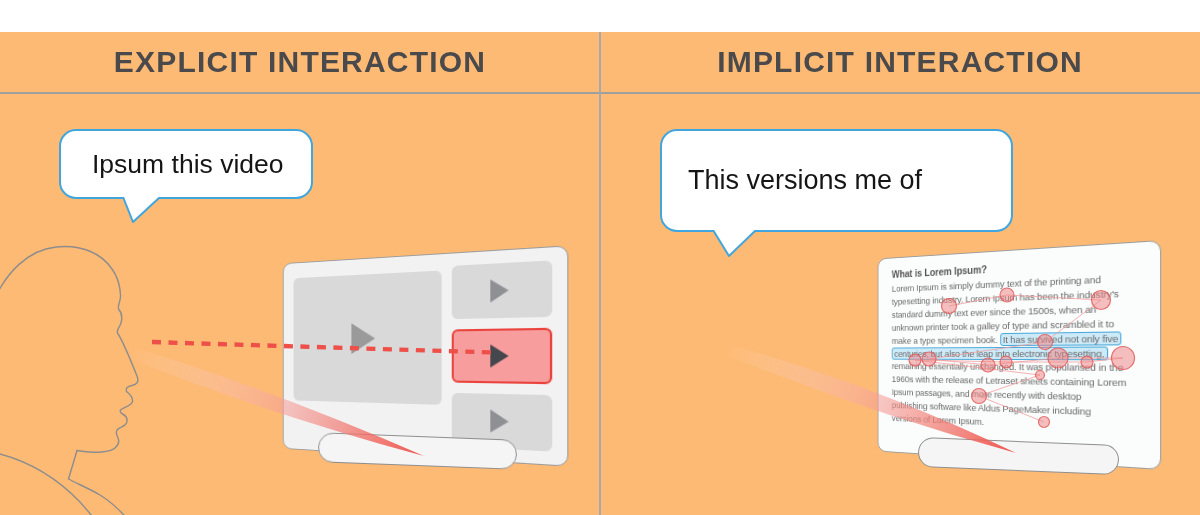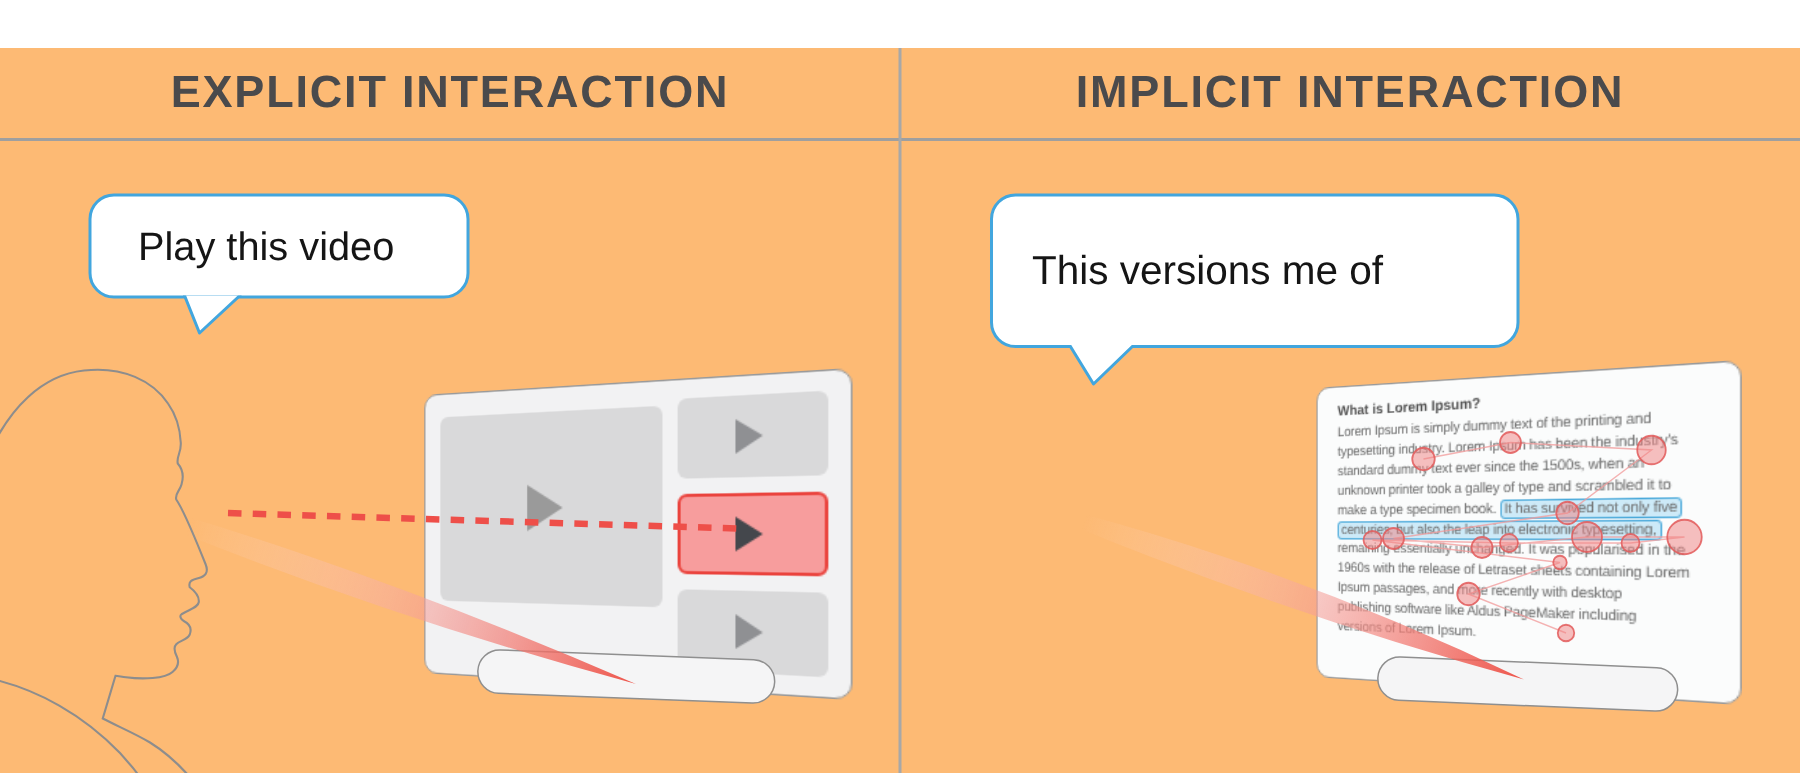--- a/index.html
+++ b/index.html
@@ -54,21 +54,21 @@
 </style>
 </head>
 <body>
 
 <div class="stage">
 
   <div class="half left">
     <div class="panel-header">EXPLICIT INTERACTION</div>
 
     <div class="bubble left-b">
-      <span>Play this video</span>
+      <span>Ipsum this video</span>
     </div>
     <svg class="tail" style="left:121px;top:165px" width="42" height="27">
       <path d="M2,0 L12,25 L39,0" fill="#ffffff" stroke="#42a6de" stroke-width="2" stroke-linejoin="round" stroke-linecap="round"></path>
     </svg>
 
     <div class="tv">
       <div class="tv-main">
         <span class="tri big"></span>
       </div>
       <div class="thumb t1">

